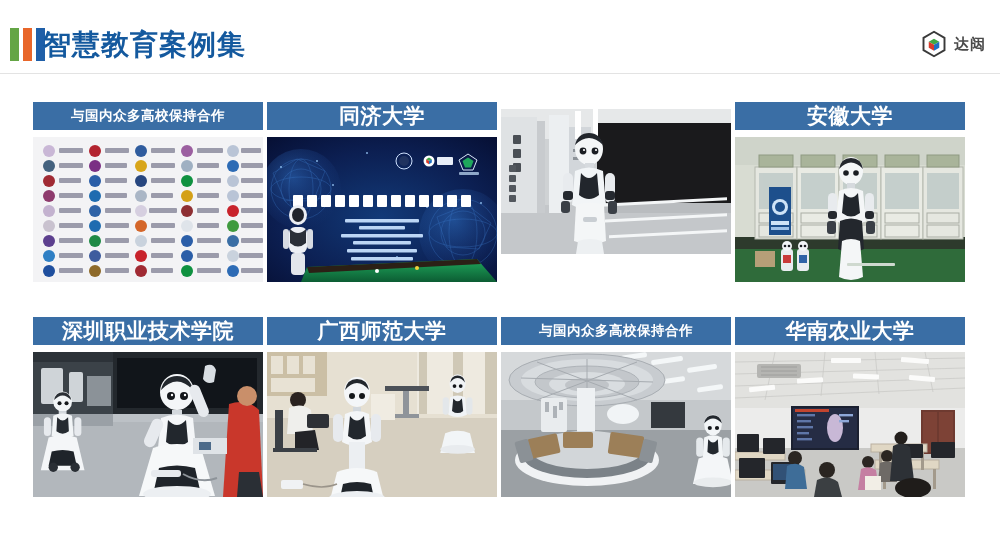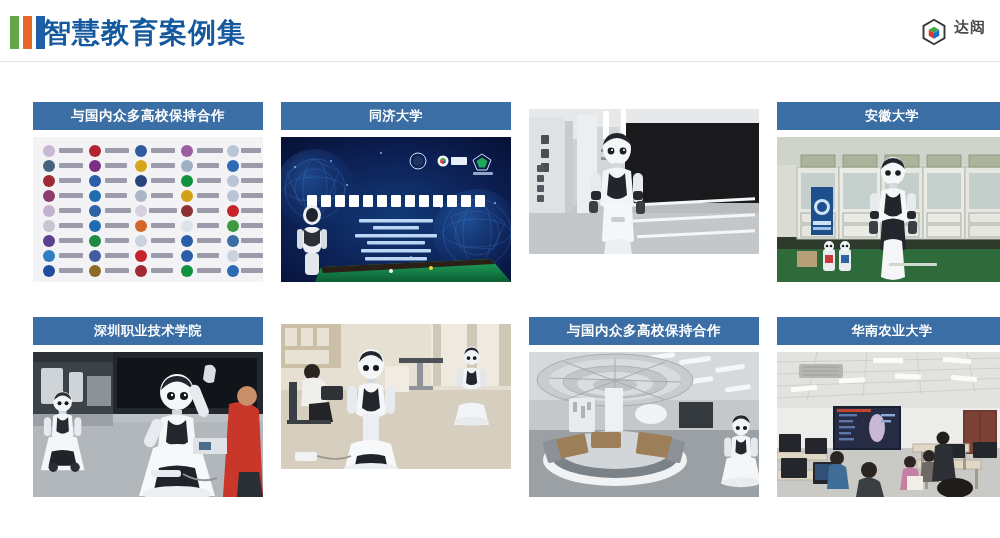--- a/index.html
+++ b/index.html
@@ -5,45 +5,45 @@
   * { box-sizing: border-box; margin: 0; padding: 0; }
   html, body {
     width: 1000px; height: 538px;
     background: #ffffff;
     font-family: "Liberation Sans", "DejaVu Sans", sans-serif;
     overflow: hidden;
   }
   .page { position: relative; width: 1000px; height: 538px; background: #fff; }
 
   
-  .titlebar { position: absolute; left: 0; top: 4px; width: 1000px; height: 42px; }
+  .titlebar { position: absolute; left: 0; top: 16px; width: 1000px; height: 42px; }
   .title-marks { position: absolute; left: 10px; top: 12px; display: flex; gap: 4px; }
   .title-marks i { display: block; width: 9px; height: 33px; }
   .mark-green  { background: #64a545; }
   .mark-orange { background: #e8662a; }
   .mark-blue   { background: #1f5fa8; }
   .title-text {
     position: absolute; left: 43px; top: 8px;
     font-size: 28px; font-weight: bold; color: #14599e;
     letter-spacing: 1px; line-height: 42px; white-space: nowrap;
   }
-  .brand { position: absolute; right: 14px; top: 14px; display: flex; gap: 6px; }
+  .brand { position: absolute; right: 14px; top: 14px; display: flex; align-items: center; gap: 6px; }
   .brand-mark { width: 28px; height: 28px; position: relative; }
   .brand-text { font-size: 15px; font-weight: bold; color: #4a4a4a; letter-spacing: 1px; }
   .hr-top { position: absolute; left: 0; top: 57px; width: 1000px; height: 1px; background: #e3e3e3; }
 
   
   .grid { position: absolute; left: 33px; top: 102px; width: 934px; }
-  .row { display: flex; gap: 18px; }
+  .row { display: flex; gap: 4px; }
   .row + .row { margin-top: 35px; }
   .card { width: 230px; }
   .card-header {
     height: 28px; background: #3a6ea5; color: #ffffff;
     display: flex; align-items: center; justify-content: center;
-    font-size: 13px; font-weight: bold; letter-spacing: .5px;
+    font-size: 21px; font-weight: bold; letter-spacing: .5px;
     white-space: nowrap; overflow: hidden;
   }
   .card-header.narrow { font-size: 13.5px; }
   .card-media {
     margin-top: 7px; width: 230px; height: 145px;
     overflow: hidden; position: relative; background: #efefef;
   }
   .card-media > svg { display: block; width: 230px; height: 145px; }
 
   
@@ -511,20 +511,21 @@
             </g>
             <rect x="118" y="118" width="30" height="7" rx="3" fill="#e7eaee"></rect>
             <path d="M150 122 q18 10 34 4" stroke="#8d9399" stroke-width="2" fill="none"></path>
             <rect x="160" y="86" width="34" height="16" fill="#dfe3e7"></rect>
             <rect x="166" y="90" width="12" height="8" fill="#4d6b8a"></rect>
           </svg>
         </div>
       </div>
 
       <div class="card">
+        <div class="card-header">广西师范大学</div>
         <div class="card-media">
           <svg viewBox="0 0 230 145">
             <rect width="230" height="145" fill="#ded7c8"></rect>
             <rect x="0" y="0" width="230" height="66" fill="#e6e0d2"></rect>
             <rect x="0" y="66" width="230" height="79" fill="#d6cfc0"></rect>
 
             <rect x="150" y="0" width="80" height="62" fill="#eeeae0"></rect>
             <g fill="#cfc8b6">
               <rect x="152" y="0" width="8" height="62"></rect>
                 <rect x="186" y="0" width="10" height="62"></rect>

